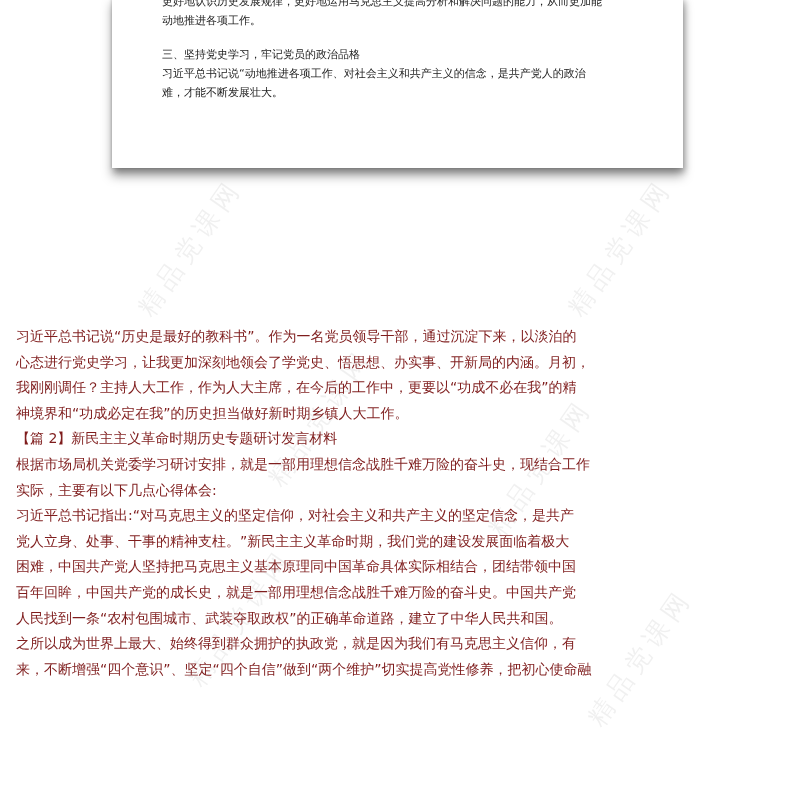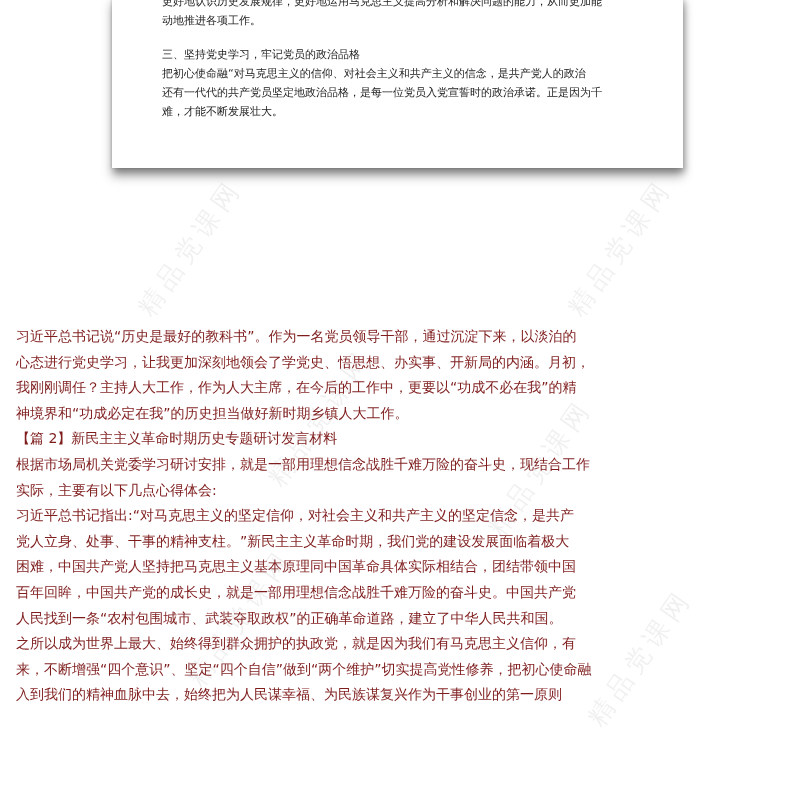--- a/index.html
+++ b/index.html
@@ -80,35 +80,33 @@
 <div class="watermark" style="left:460px; top:450px;">精品党课网</div>
 <div class="watermark" style="left:160px; top:600px;">精品党课网</div>
 <div class="watermark" style="left:560px; top:640px;">精品党课网</div>
 
 <div class="page-card">
   <div class="inner">
     <span class="line" style="margin-top:-4px;">更好地认识历史发展规律，更好地运用马克思主义提高分析和解决问题的能力，从而更加能</span>
     <span class="line">动地推进各项工作。</span>
     <div class="gap"></div>
     <span class="line">三、坚持党史学习，牢记党员的政治品格</span>
-    <span class="line">把初心使命融“对马克思主义的信仰、对社会主义和共产主义的信念，是共产党人的政治</span>
-    <span class="line">还有一代代的共产党员坚定地政治品格，是每一位党员入党宣誓时的政治承诺。正是因为千</span>
+    <span class="line">习近平总书记说“动地推进各项工作、对社会主义和共产主义的信念，是共产党人的政治</span>
     <span class="line">难，才能不断发展壮大。</span>
   </div>
 </div>
 
 <div class="doc">
   <span class="line">习近平总书记说“历史是最好的教科书”。作为一名党员领导干部，通过沉淀下来，以淡泊的</span>
   <span class="line">心态进行党史学习，让我更加深刻地领会了学党史、悟思想、办实事、开新局的内涵。月初，</span>
   <span class="line">我刚刚调任？主持人大工作，作为人大主席，在今后的工作中，更要以“功成不必在我”的精</span>
   <span class="line">神境界和“功成必定在我”的历史担当做好新时期乡镇人大工作。</span>
   <span class="line">【篇 2】新民主主义革命时期历史专题研讨发言材料</span>
   <span class="line">根据市场局机关党委学习研讨安排，就是一部用理想信念战胜千难万险的奋斗史，现结合工作</span>
   <span class="line">实际，主要有以下几点心得体会:</span>
   <span class="line">习近平总书记指出:“对马克思主义的坚定信仰，对社会主义和共产主义的坚定信念，是共产</span>
   <span class="line">党人立身、处事、干事的精神支柱。”新民主主义革命时期，我们党的建设发展面临着极大</span>
   <span class="line">困难，中国共产党人坚持把马克思主义基本原理同中国革命具体实际相结合，团结带领中国</span>
   <span class="line">百年回眸，中国共产党的成长史，就是一部用理想信念战胜千难万险的奋斗史。中国共产党</span>
   <span class="line">人民找到一条“农村包围城市、武装夺取政权”的正确革命道路，建立了中华人民共和国。</span>
   <span class="line">之所以成为世界上最大、始终得到群众拥护的执政党，就是因为我们有马克思主义信仰，有</span>
   <span class="line">来，不断增强“四个意识”、坚定“四个自信”做到“两个维护”切实提高党性修养，把初心使命融</span>
-  <span class="line">入到我们的精神血脉中去，始终把为人民谋幸福、为民族谋复兴作为干事创业的第一原则</span>
 </div>
 
 </body></html>

